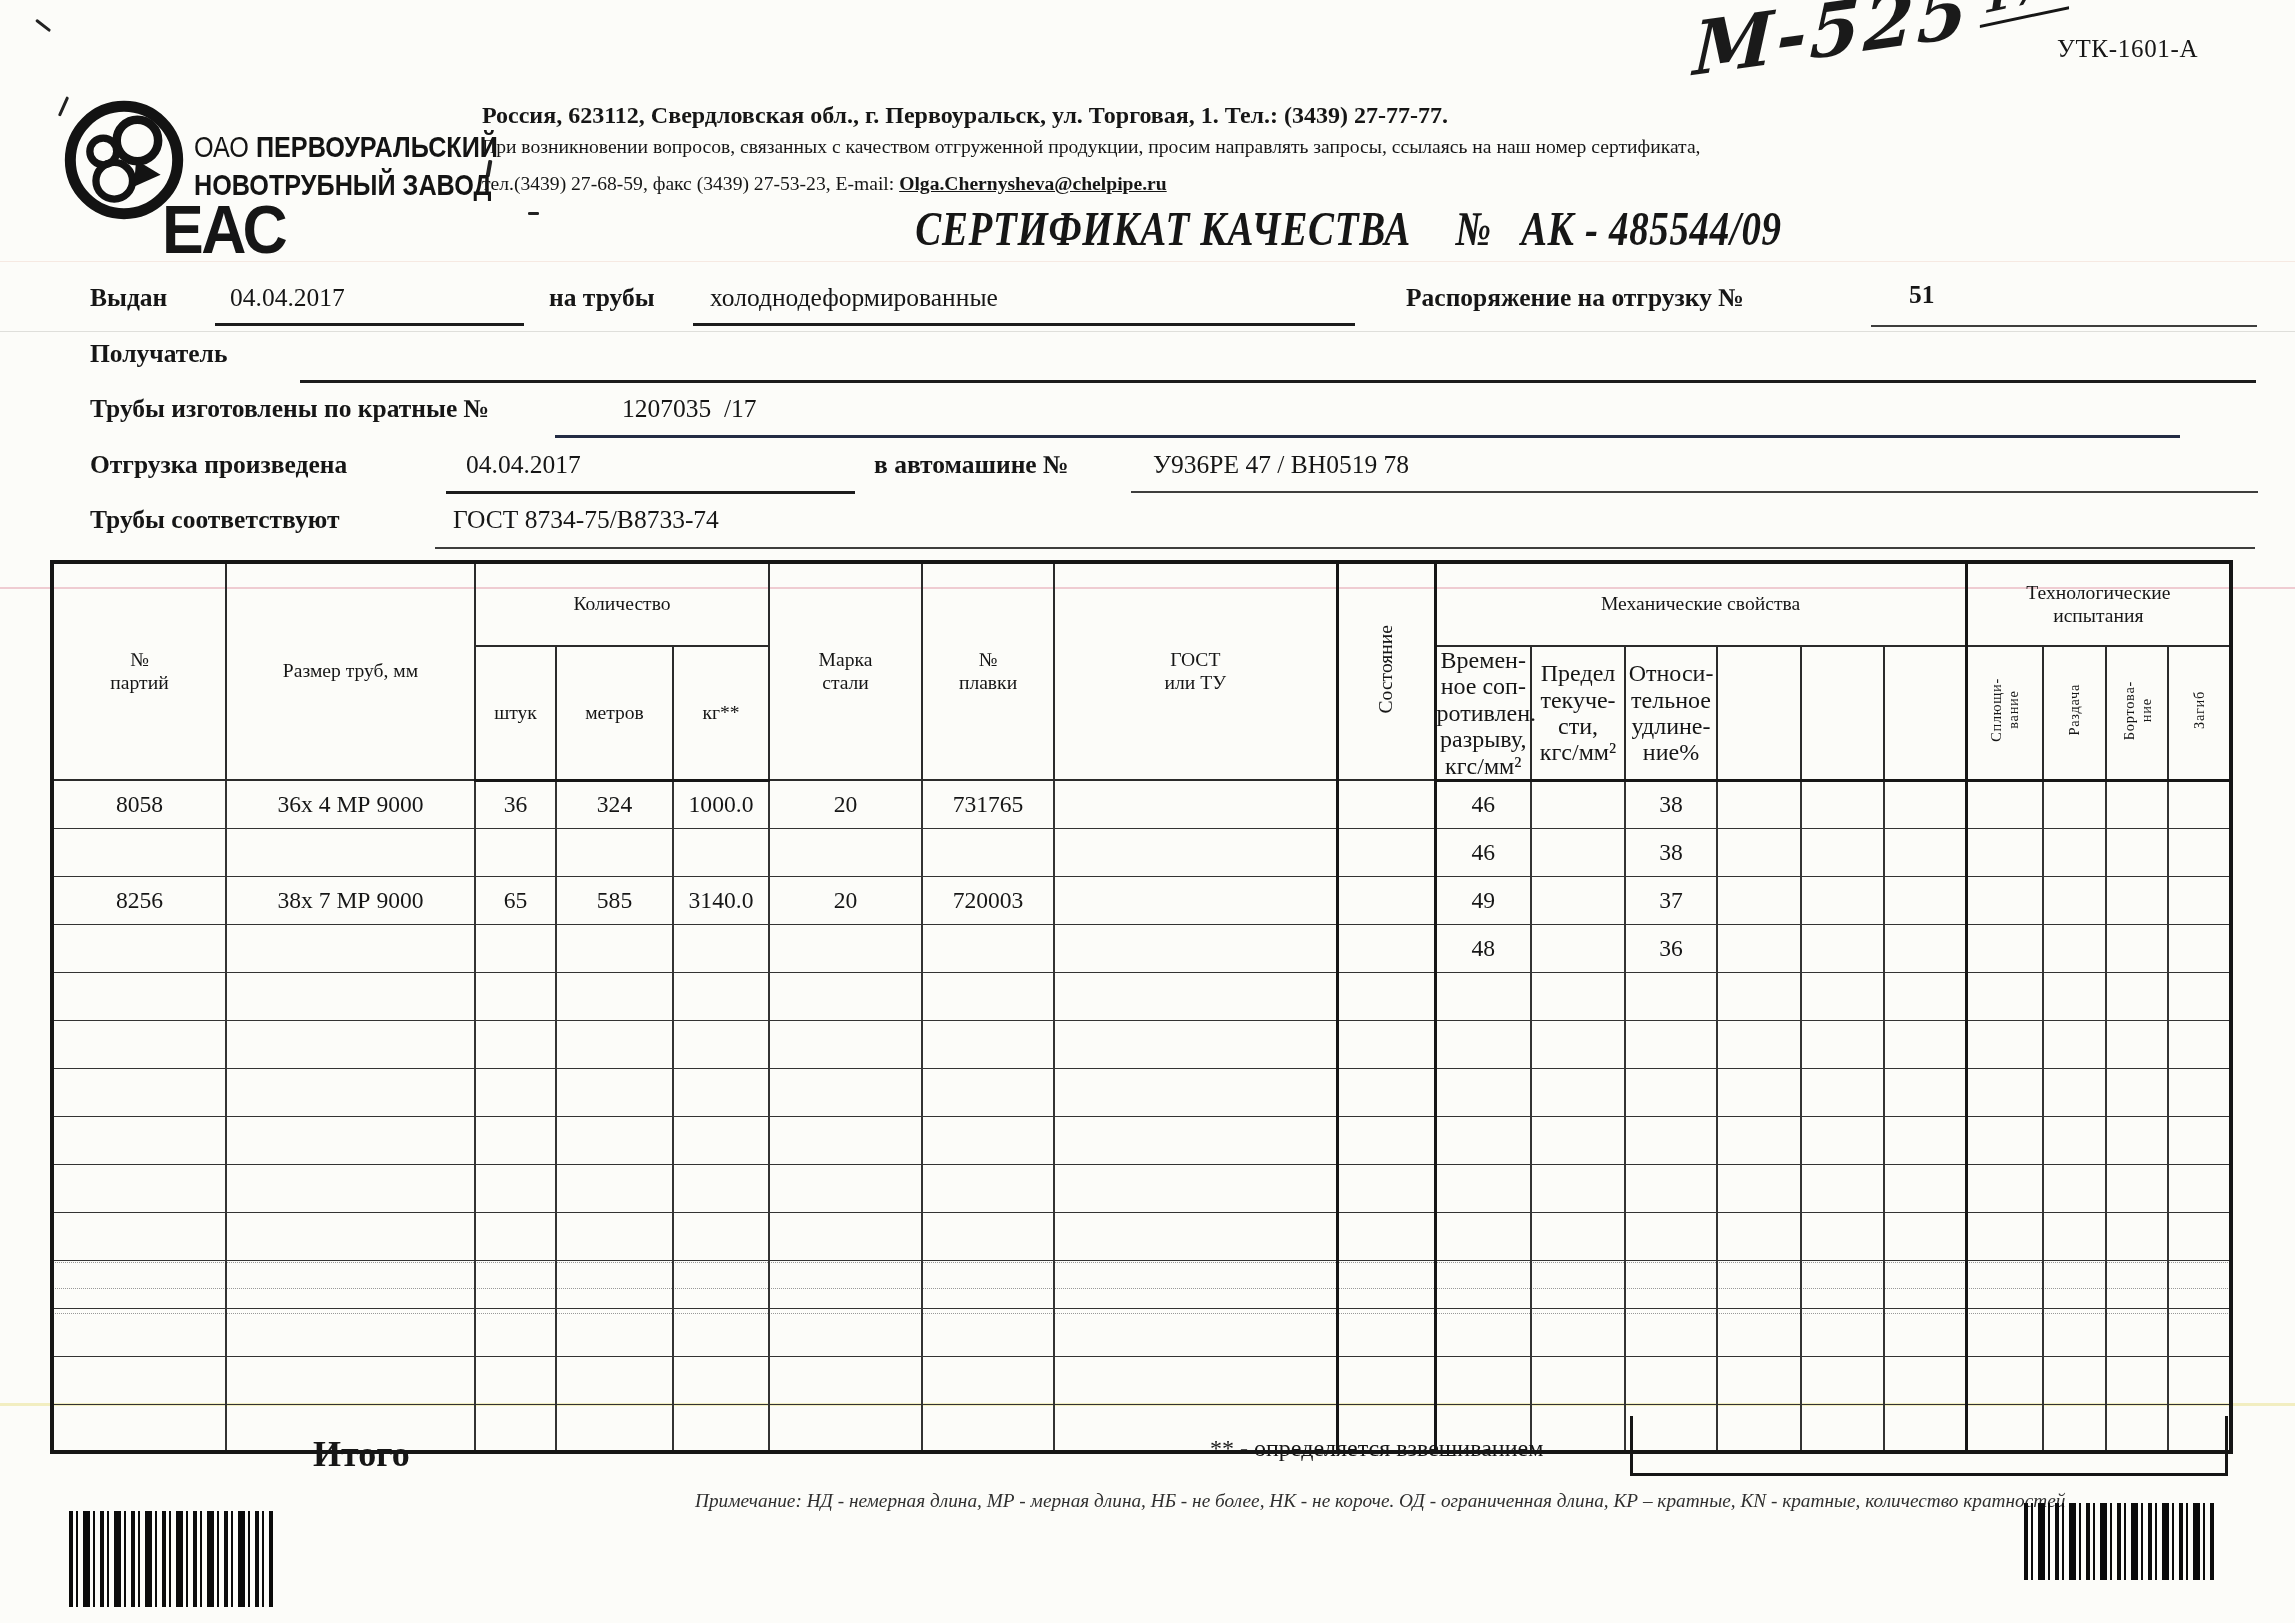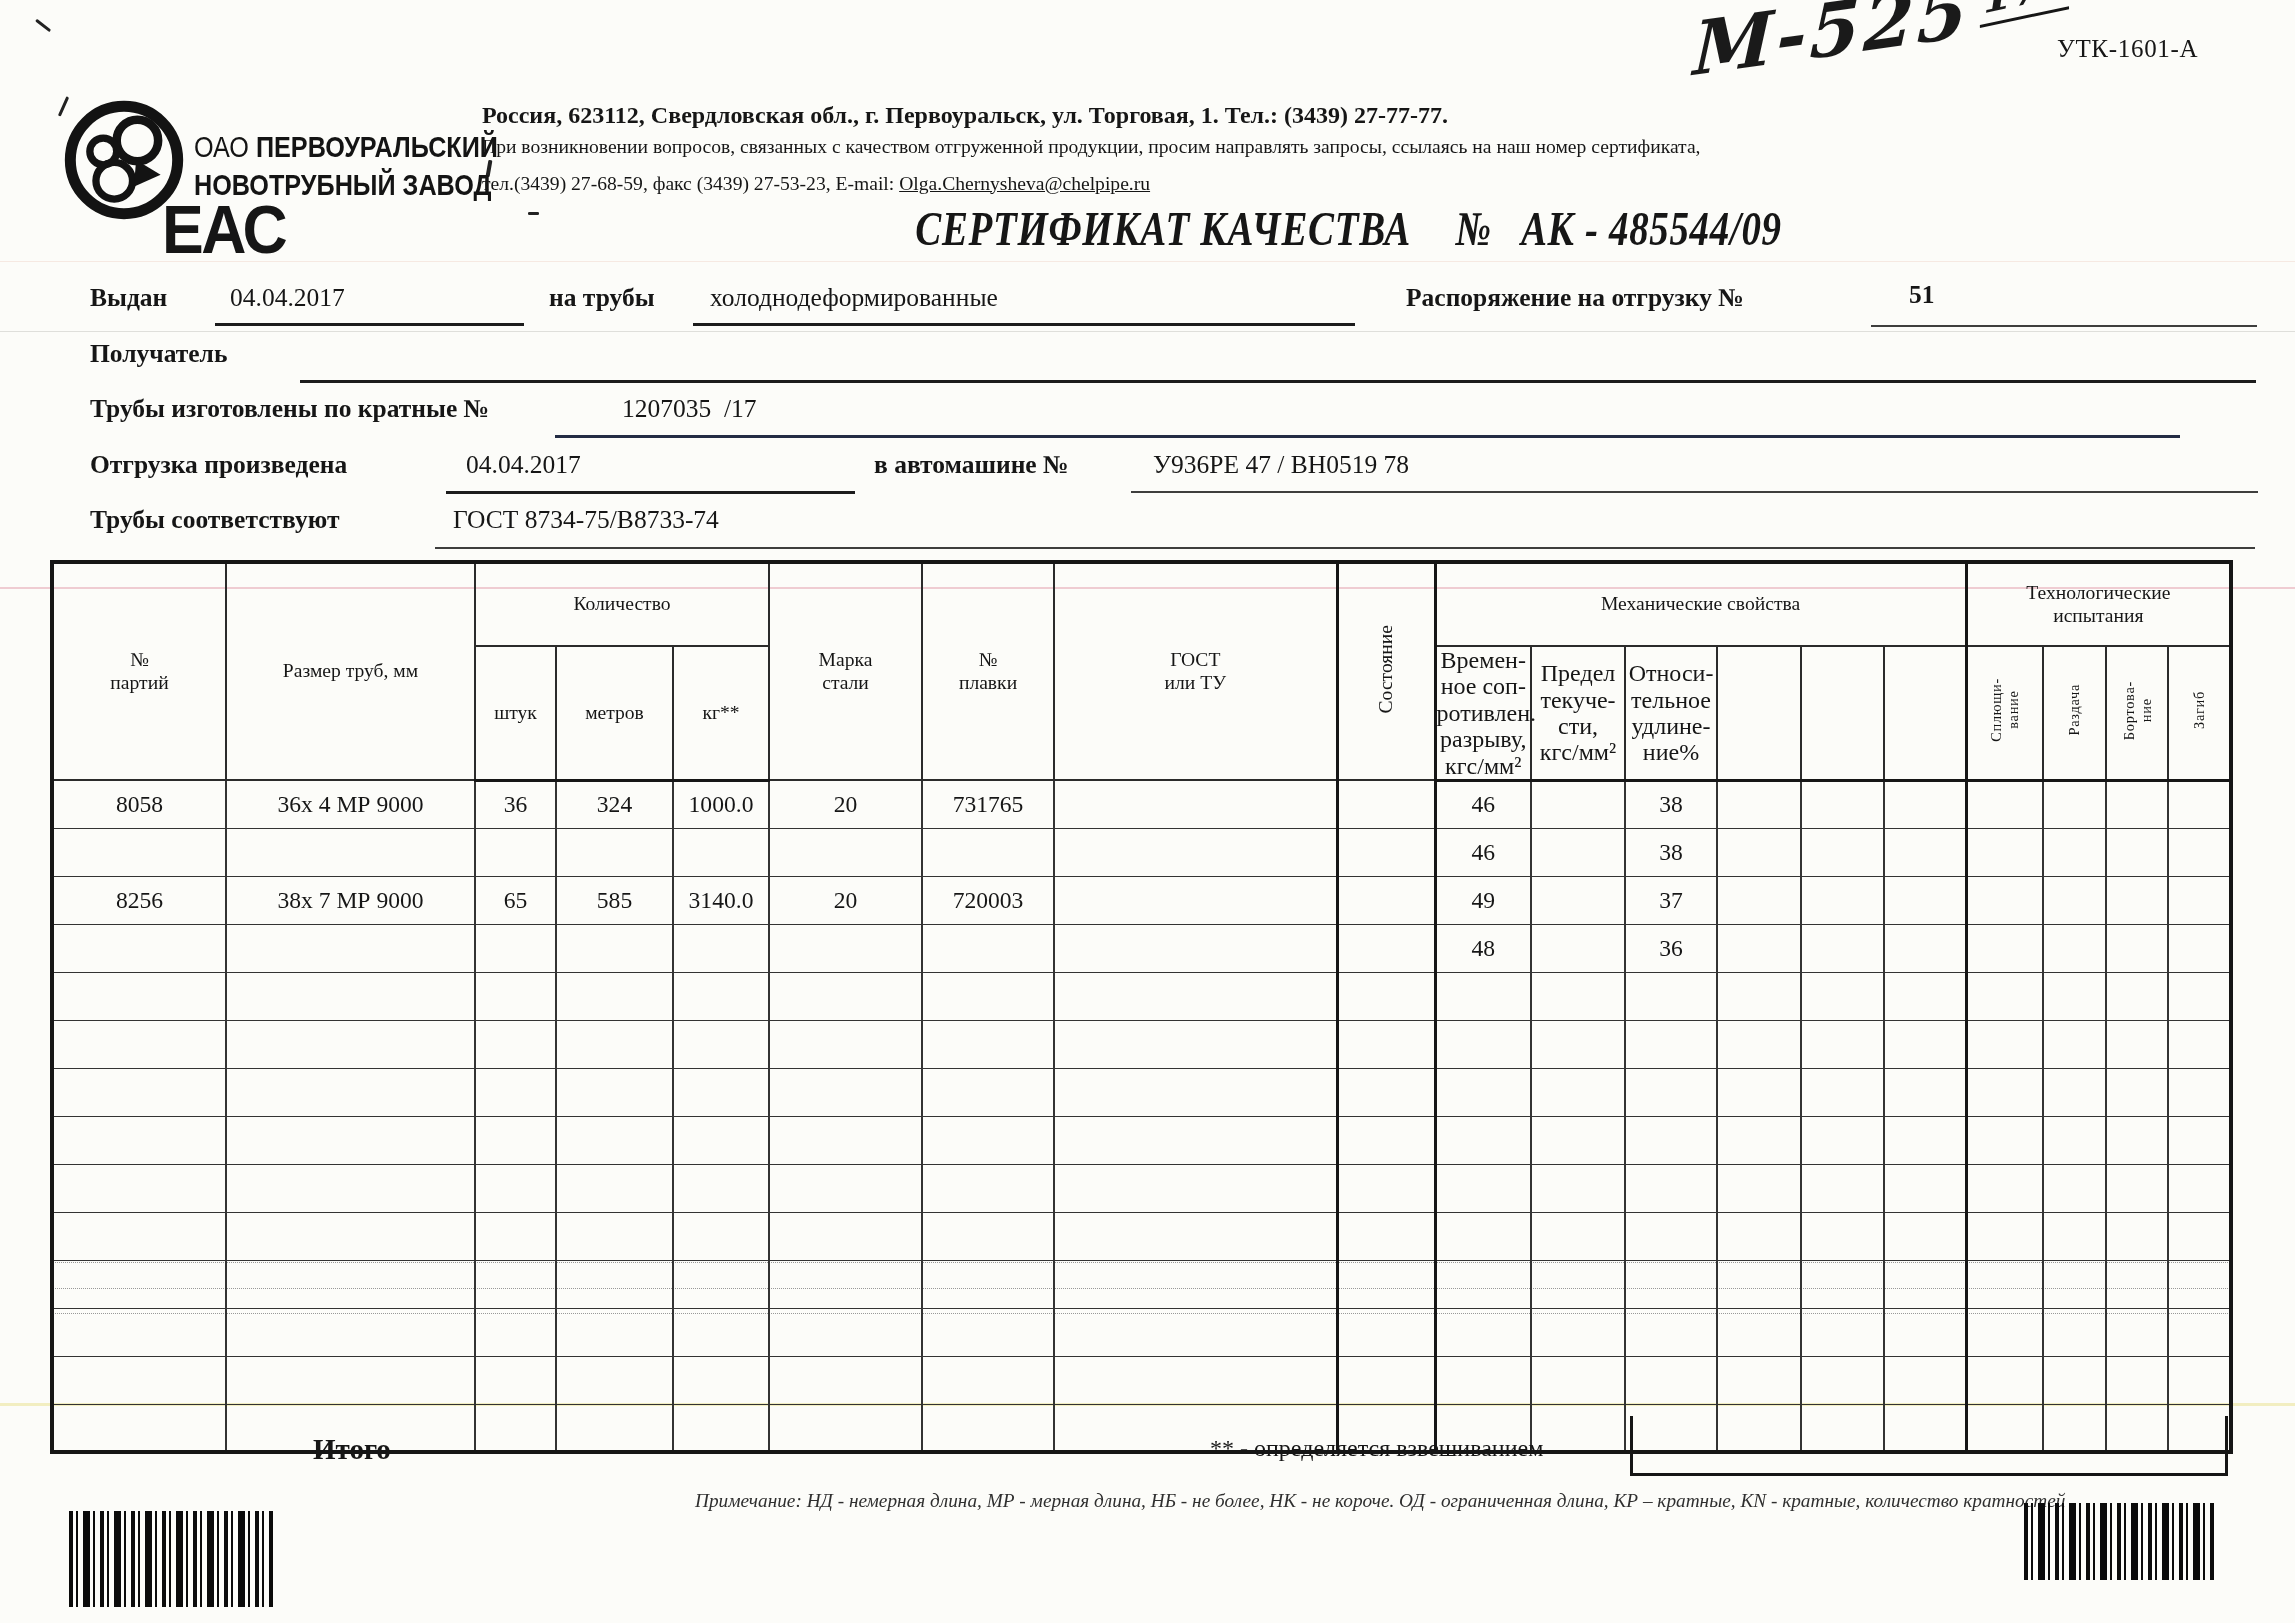--- a/index.html
+++ b/index.html
@@ -20,21 +20,21 @@
   .logo-svg{position:absolute; left:63px; top:99px;}
   .logo-text{position:absolute; left:194px; top:128px; font-family:"Liberation Sans",sans-serif;
     font-size:30px; line-height:1.28; transform:scaleX(.84); transform-origin:left top; white-space:nowrap; color:#141414;}
   .logo-text b{font-weight:bold;}
   .eac{position:absolute; left:162px; top:190px; font-family:"Liberation Sans",sans-serif;
     font-weight:900; font-size:68px; letter-spacing:-2.6px; transform:scaleX(.92); transform-origin:left top;}
   .addr{position:absolute; left:482px; top:102px; width:1414px;}
   .addr-l1{font-weight:bold; font-size:24px; margin-bottom:6.5px; white-space:nowrap;}
   .addr-l2{font-size:19.6px; margin-bottom:15px; white-space:nowrap;}
   .addr-l3{font-size:19.6px; white-space:nowrap;}
-  .addr-email{font-weight:normal; text-decoration:underline;margin-top:44px;}
+  .addr-email{font-weight:bold; text-decoration:underline;margin-top:44px;}
   .handwritten{position:absolute; left:1695px; top:5.2px; transform:rotate(-8deg) skewX(-10deg);
     transform-origin:left top; font-family:"DejaVu Serif",serif; font-style:italic; font-weight:700; color:#1a1a1a; white-space:nowrap;}
   .hw-main{font-size:73px; letter-spacing:3.3px;}
   .hw-sup{display:inline-block; font-size:43px; transform:translateY(-23.6px) rotate(-4deg);
     margin-left:7.9px; padding:0 26px 1.3px 3.9px; border-bottom:3.9px solid #161616;}
   .form-code{position:absolute; left:2057px; top:35px; font-size:25px; letter-spacing:0.7px; white-space:nowrap;}
   .doc-title{position:absolute; left:753px; top:200px; width:1191px; text-align:center;
     font-weight:bold; font-style:italic; font-size:41px; white-space:nowrap;
     transform:scaleX(.95) scaleY(1.18); transform-origin:center top; letter-spacing:0.7px;}
   .doc-title .tnum{margin-left:36px;}
@@ -57,21 +57,21 @@
   .cert-table thead tr.h2 th{border-bottom:3.9px solid #161616;}
   .cert-table th.small{font-size:24px; line-height:1.1;margin-top:16px;}
   .pre{white-space:pre-line;}
   .vtext{writing-mode:vertical-rl; transform:rotate(180deg); margin:0 auto; white-space:pre-line;
     font-size:19.6px; line-height:1.1; display:inline-block;}
   .vtext.vsm{font-size:14.4px; line-height:1.15; letter-spacing:0.7px;}
   .cert-table tbody tr{height:48px;}
   .cert-table tbody td{font-size:23.6px; border-color:#333; border-width:1.3px 2px;}
   .bl{border-left:3.9px solid #161616 !important;}
   
-  .totals-label{position:absolute; left:313px; top:1433px; font-weight:bold; font-size:29px;}
+  .totals-label{position:absolute; left:313px; top:1433px; font-weight:bold; font-size:36px;}
   .totals-box{position:absolute; left:473px; top:1416px; width:296px; height:65px;
     border:4.6px solid #161616; border-top:none; box-sizing:border-box; display:flex;}
   .tb-cell{display:flex; align-items:center; justify-content:center; font-size:24px; height:100%;}
   .tb-cell+.tb-cell{border-left:2px solid #2b2b2b;}
   .tb-pieces{width:27.5%;} .tb-meters{width:40%;} .tb-kg{width:32.5%;}
   .weighing-note{position:absolute; left:1210px; top:1435px; font-size:24px; white-space:nowrap;}
   .empty-box{position:absolute; left:1630px; top:1416px; width:598px; height:60px;
     border:3.9px solid #161616; border-top:none; box-sizing:border-box;}
   .note-line{position:absolute; left:695px; top:1490px; font-size:19.3px; color:#2f2f2f; white-space:nowrap;font-style:italic;}
   

